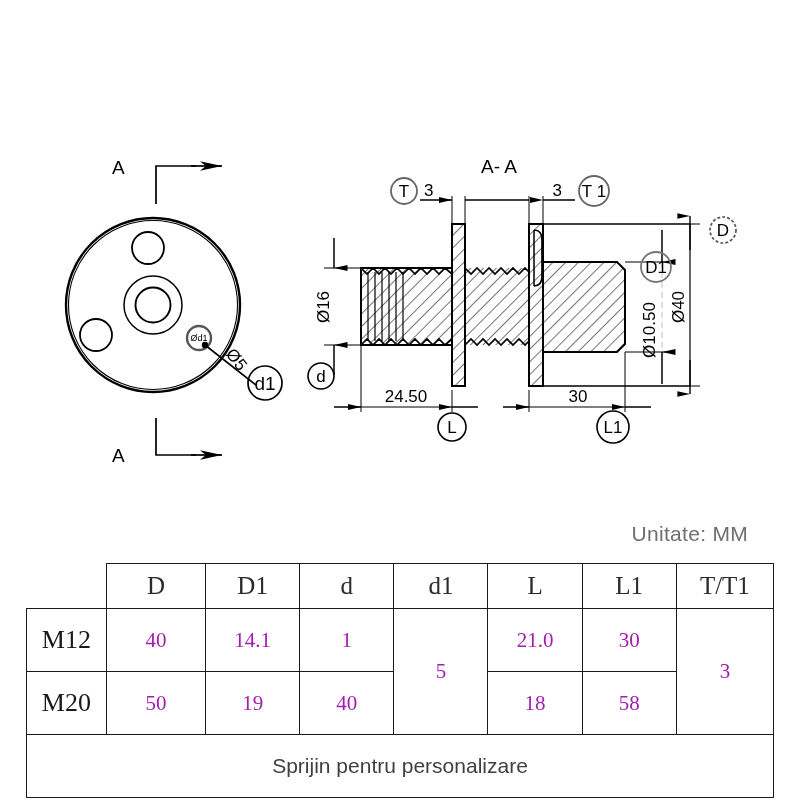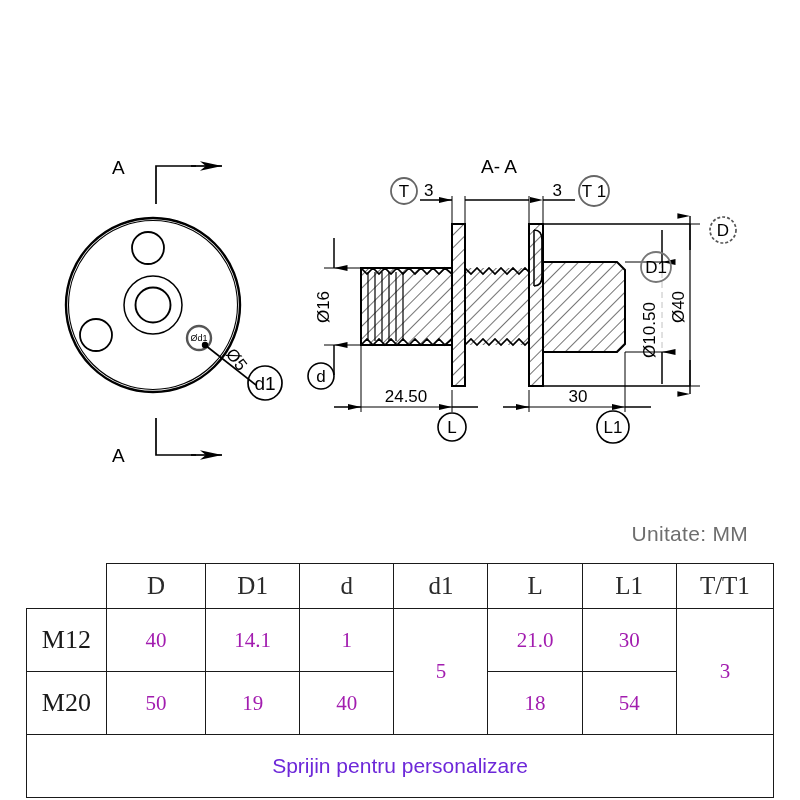--- a/index.html
+++ b/index.html
@@ -56,21 +56,21 @@
   .spec-table thead th.corner-cell { border-top: none; border-left: none; }
   .spec-table tbody td { height: 63px; font-size: 21px; }
   .spec-table tbody td.size-cell {
     font-size: 26px;
     color: #1a1a1a;
   }
   .spec-table tbody td.merged-cell { font-size: 21px; }
   .footer-row td {
     height: 52px;
     font-size: 22px;
-    color: #6d28d9;
+    color: #404040;
     font-family: "Liberation Sans", sans-serif;
   }
   
   #drawing-svg text {
     font-family: "Liberation Sans", sans-serif;
     fill: #000;
   }
   .dim-txt { font-size: 17px; }
   .lbl-txt { font-size: 19px; }
   .tiny-txt { font-size: 9px; }
@@ -303,21 +303,21 @@
         <td>21.0</td>
         <td>30</td>
         <td class="merged-cell" rowspan="2">3</td>
       </tr>
       <tr>
         <td class="size-cell">M20</td>
         <td>50</td>
         <td>19</td>
         <td>40</td>
         <td>18</td>
-        <td>54</td>
+        <td>58</td>
       </tr>
       <tr class="footer-row">
         <td colspan="8">Sprijin pentru personalizare</td>
       </tr>
     </tbody>
   </table>
 
 </div>
 
 </body></html>

